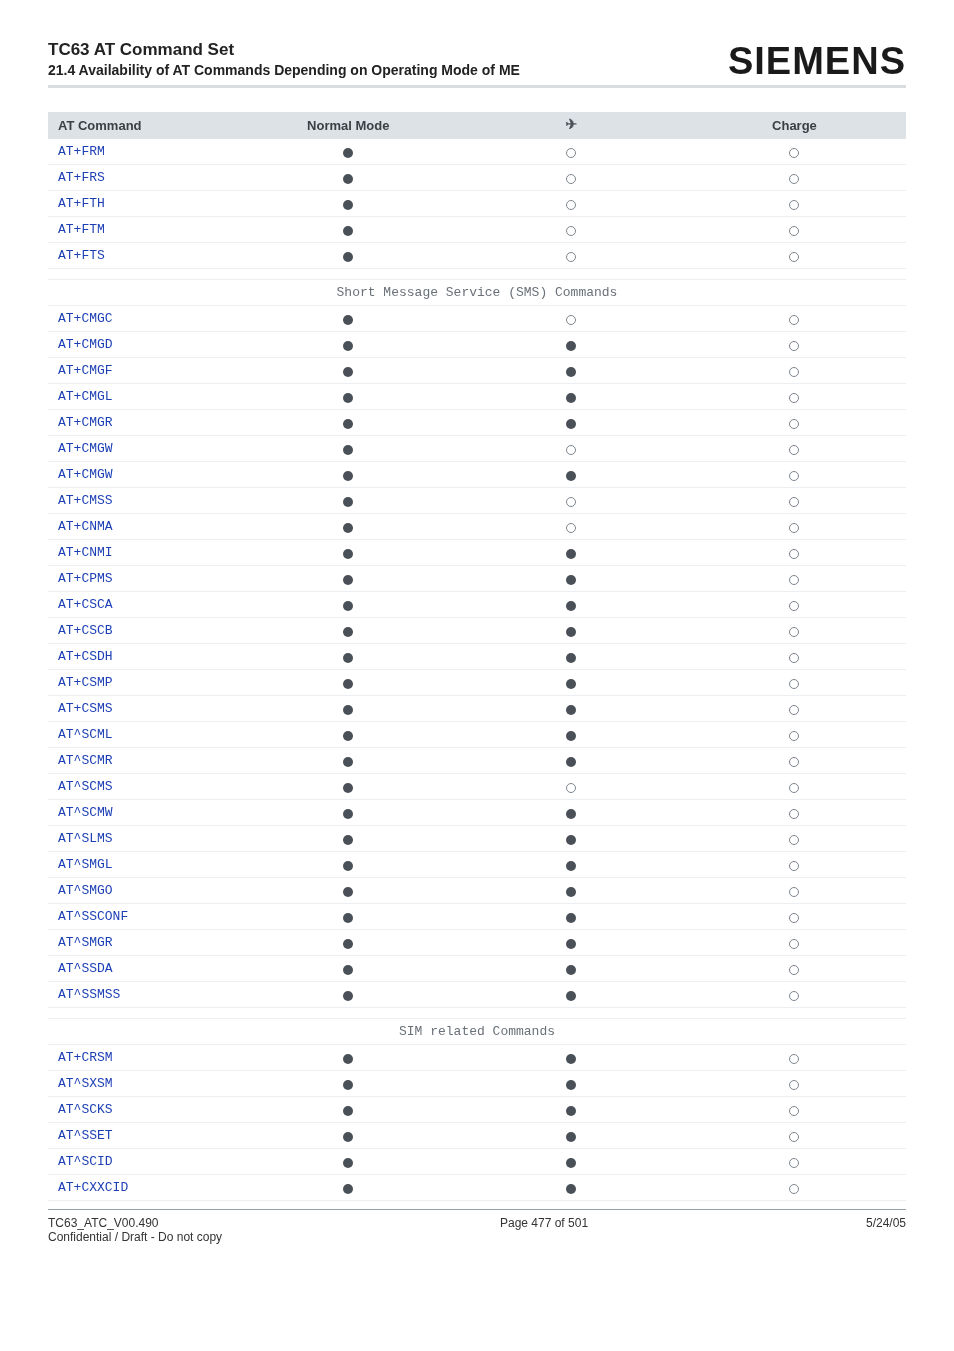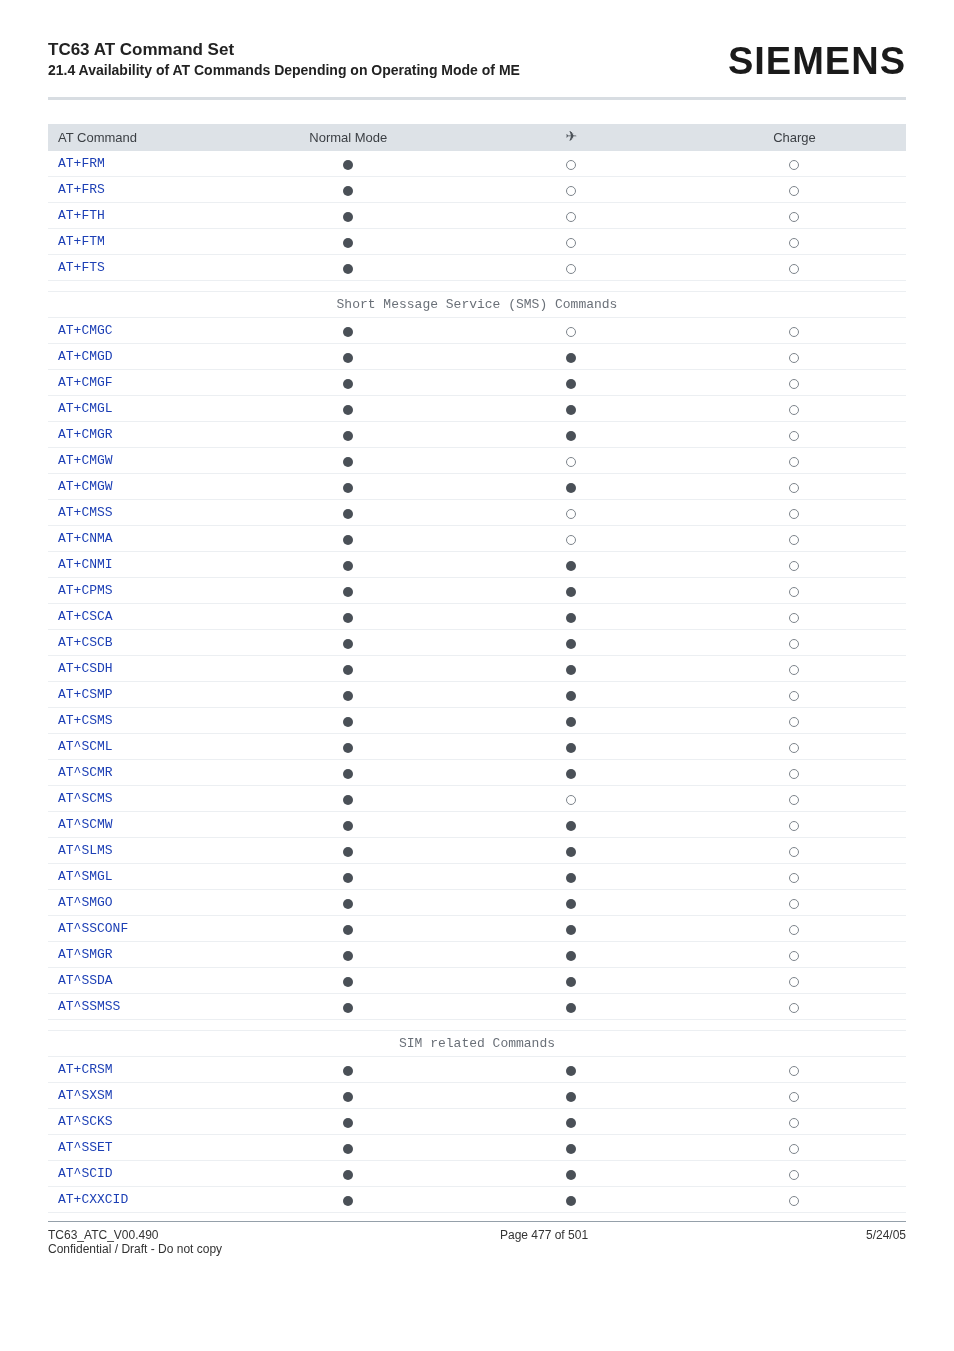--- a/index.html
+++ b/index.html
@@ -11,21 +11,21 @@
     margin: 0 auto;
     padding: 0;
   }
   .page {
     padding: 40px 48px 20px 48px;
   }
   .header {
     display: flex;
     justify-content: space-between;
     align-items: flex-start;
-    padding-bottom: 14px;
+    padding-bottom: 2px;
   }
   .header-left { max-width: 620px; }
   .header-title {
     font-weight: bold;
     font-size: 17px;
     color: #222;
   }
   .header-sub {
     font-weight: bold;
     font-size: 14px;
@@ -45,21 +45,21 @@
     margin-bottom: 24px;
   }
   table.cmds {
     width: 100%;
     border-collapse: collapse;
     font-size: 13px;
   }
   table.cmds th {
     background: #dde2e7;
     color: #3b3f44;
-    font-weight: normal;
+    font-weight: bold;
     text-align: left;
     padding: 6px 10px;
     font-size: 13px;
   }
   table.cmds th:first-child { width: 22%; }
   table.cmds th:nth-child(2) { width: 26%; text-align: center; }
   table.cmds th:nth-child(3) { width: 26%; text-align: center; }
   table.cmds th:nth-child(4) { width: 26%; text-align: center; }
   table.cmds td {
     padding: 5px 10px;

